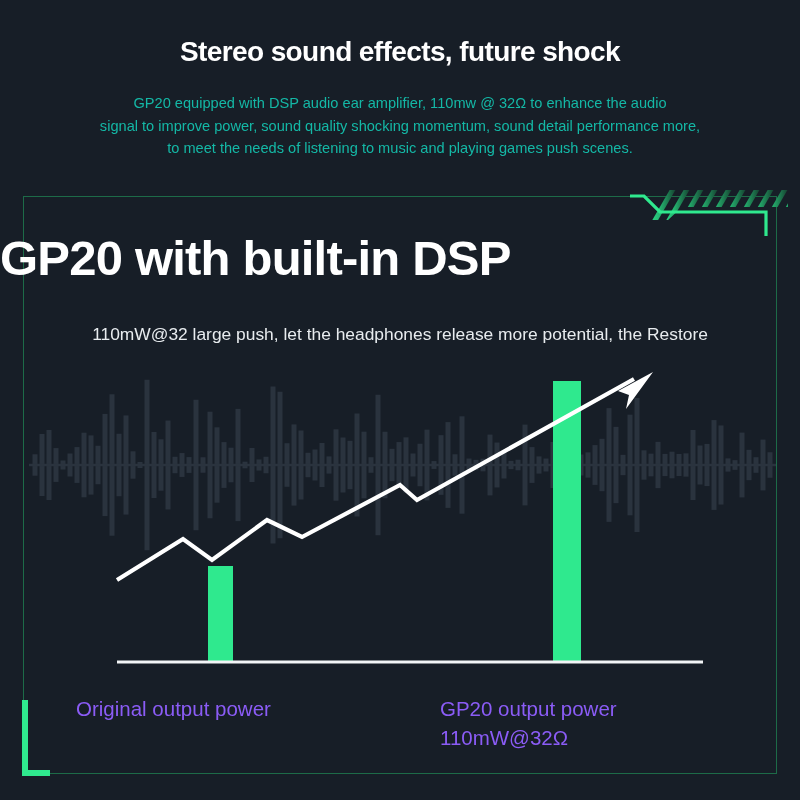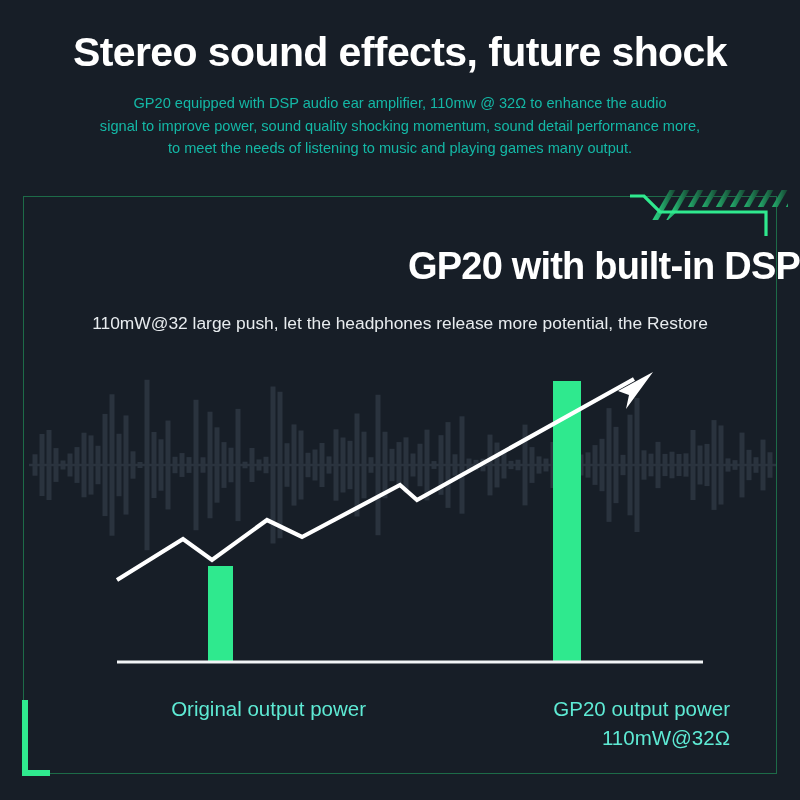--- a/index.html
+++ b/index.html
@@ -24,21 +24,21 @@
     overflow: hidden;
   }
 
   
   .hero-title {
     position: absolute;
     left: 0; top: 27px;
     width: 800px;
     text-align: center;
     color: #ffffff;
-    font-size: 41px;
+    font-size: 28px;
     font-weight: bold;
     letter-spacing: -0.6px;
     line-height: 50px;
     white-space: nowrap;
   }
   .hero-sub {
     position: absolute;
     left: 40px; top: 92px;
     width: 720px;
     text-align: center;
@@ -76,72 +76,72 @@
   
   .notch {
     position: absolute;
     left: 630px; top: 190px;
     width: 158px; height: 46px;
   }
 
   
   .card-title {
     position: absolute;
-    left: 0; top: 236px;
-    width: 800px;
-    text-align: right;
+    left: 0; top: 228px;
+    width: 800px;
+    text-align: left;
     color: #ffffff;
-    font-size: 38px;
+    font-size: 49px;
     font-weight: bold;
     letter-spacing: -0.8px;
     line-height: 60px;
     white-space: nowrap;
   }
   .card-body {
     position: absolute;
-    left: 55px; top: 309px;
+    left: 55px; top: 320px;
     width: 690px;
     text-align: center;
     color: #e8ecef;
     font-size: 17.4px;
     line-height: 29px;
   }
   .card-body div { white-space: nowrap; }
 
   
   .chart {
     position: absolute;
     left: 0; top: 355px;
     width: 800px;
     height: 320px;
   }
 
   
   .caption {
     position: absolute;
-    color: #5eead4;
+    color: #8b5cf6;
     font-size: 20.5px;
     line-height: 29px;
-    text-align: right;
+    text-align: left;
   }
   .caption div { white-space: nowrap; }
   .caption-left  { left: 76px;  top: 694px; width: 290px; }
   .caption-right { left: 440px; top: 694px; width: 290px; }
 </style>
 </head>
 <body>
 
 <div id="stage">
 
   <div class="hero-title">Stereo sound effects, future shock</div>
 
   <div class="hero-sub">
     <div>GP20 equipped with DSP audio ear amplifier, 110mw @ 32Ω to enhance the audio</div>
     <div>signal to improve power, sound quality shocking momentum, sound detail performance more,</div>
-    <div>to meet the needs of listening to music and playing games many output.</div>
+    <div>to meet the needs of listening to music and playing games push scenes.</div>
   </div>
 
   <div class="card"></div>
 
   <svg class="notch" viewBox="0 0 158 46">
     <defs>
       <clipPath id="hatchClip">
         <polygon points="26,0 158,0 158,17 52,17 38,30 0,30 0,18 14,18"></polygon>
       </clipPath>
       <linearGradient id="hatchFade" x1="0" y1="0" x2="1" y2="0">

